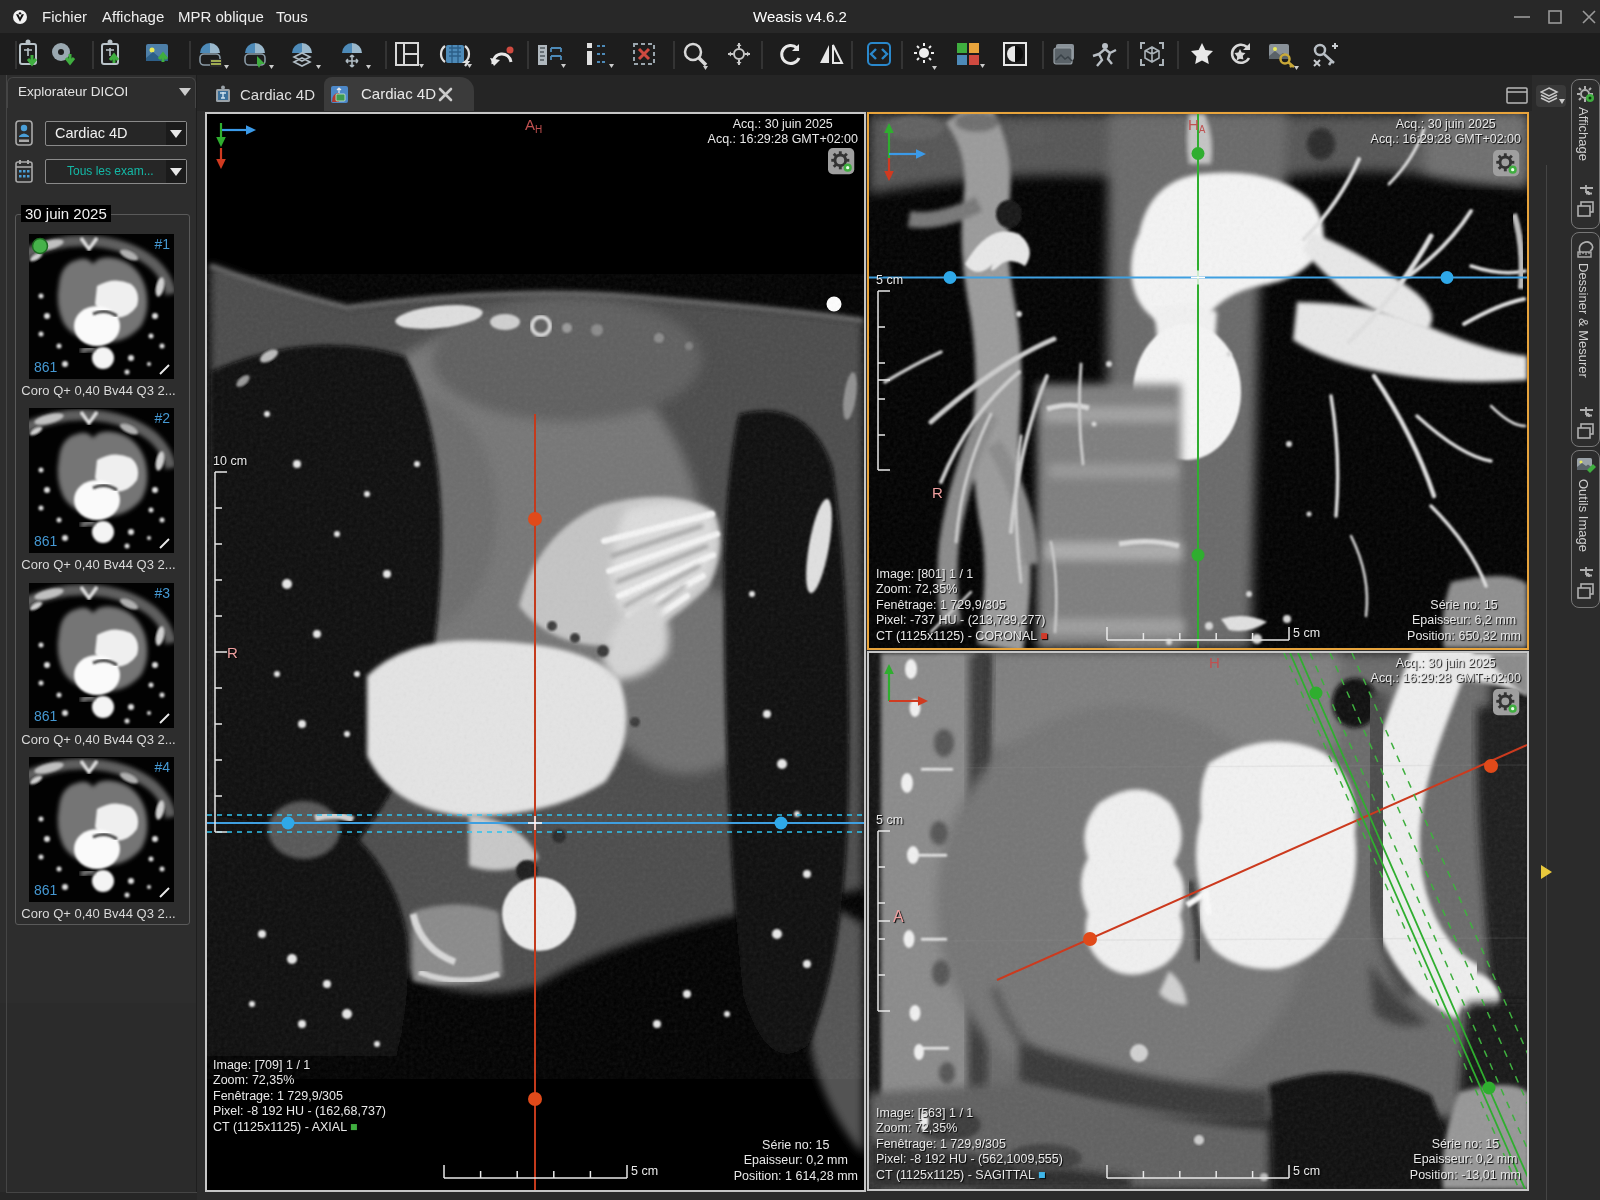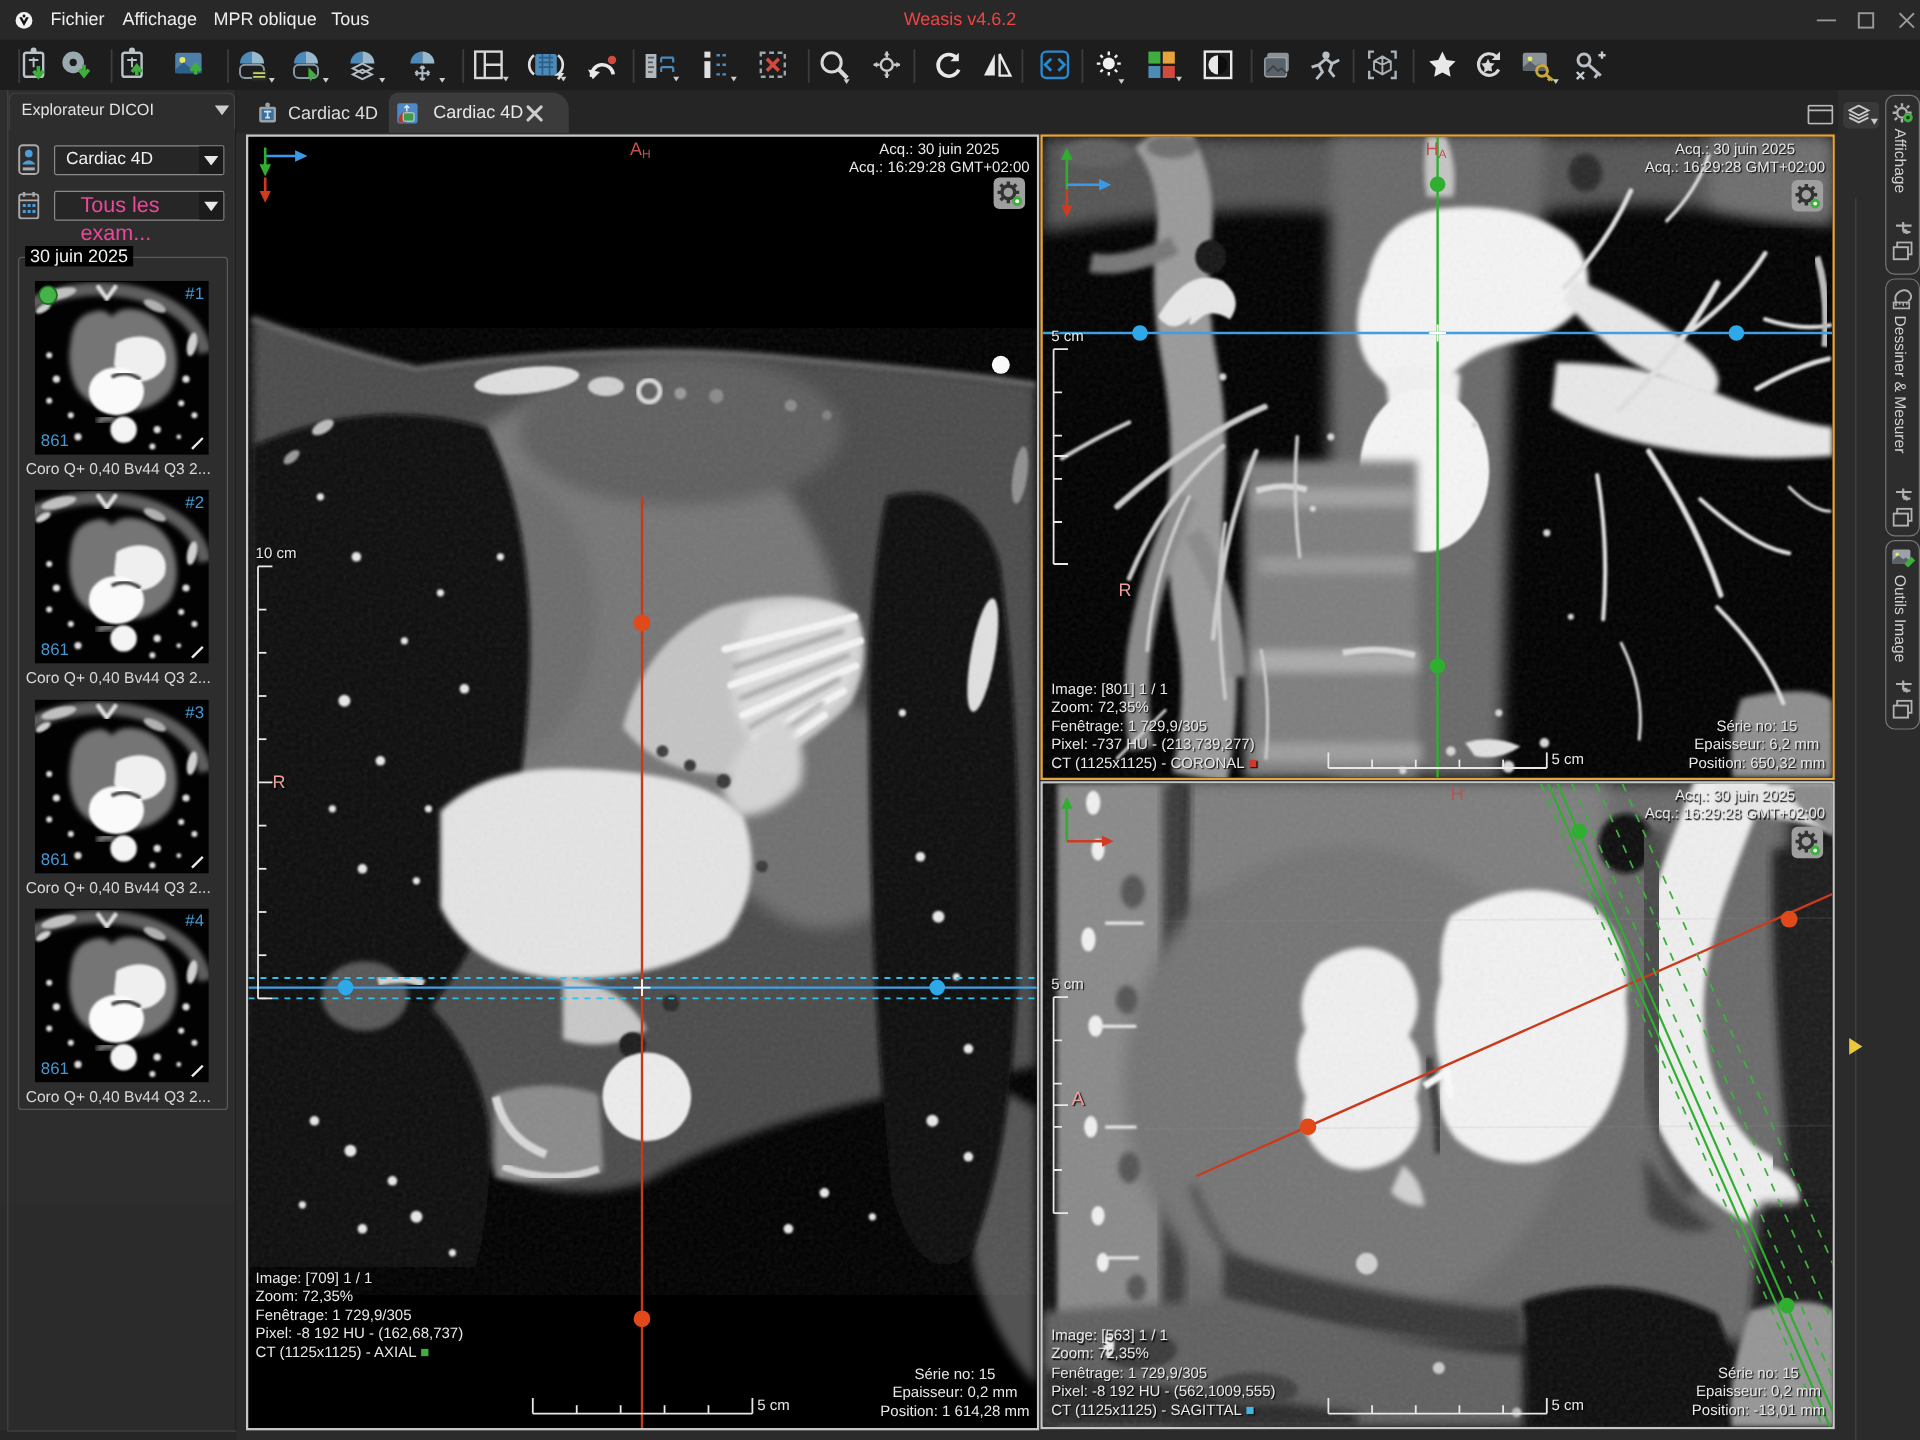--- a/index.html
+++ b/index.html
@@ -1,18 +1,18 @@
 <!DOCTYPE html>
 <html><head><meta charset="utf-8"><style>
 * { margin:0; padding:0; box-sizing:border-box; }
 html,body { width:1600px; height:1200px; background:#2b2b2b; font-family:"Liberation Sans",sans-serif; overflow:hidden; }
 .abs { position:absolute; }
 #menubar { position:absolute; left:0; top:0; width:1600px; height:33px; background:#282828; }
 #menubar .mi { position:absolute; top:0; height:33px; line-height:33px; color:#eeeeee; font-size:15px; }
-#title { position:absolute; top:0; width:300px; left:650px; height:33px; line-height:33px; color:#ef4444; font-size:15px; text-align:center; }
+#title { position:absolute; top:0; width:300px; left:650px; height:33px; line-height:33px; color:#ffffff; font-size:15px; text-align:center; }
 #toolbar { position:absolute; left:0; top:33px; width:1600px; height:42px; background:#1d1d1d; }
 #leftpanel { position:absolute; left:0; top:75px; width:197px; height:928px; background:#2d2d2d; }
 #tabbar { position:absolute; left:197px; top:75px; width:1335px; height:36px; background:#252525; }
 #viewarea { position:absolute; left:197px; top:111px; width:1335px; height:1089px; background:#2b2b2b; }
 #rightbar { position:absolute; left:1532px; top:75px; width:68px; height:1125px; background:#2b2b2b; }
 .panel { position:absolute; background:#000; }
 .ovl { position:absolute; color:#e8e8e8; font-size:12.5px; line-height:15.4px; text-shadow:1px 1px 1px #000; white-space:pre; }
 .ovr { text-align:center; }
 svg { display:block; }
 </style></head>
@@ -250,21 +250,21 @@
       <g fill="#4a9fd8">
         <rect x="4" y="11" width="2.5" height="2.5"></rect>
         <rect x="8" y="11" width="2.5" height="2.5"></rect>
         <rect x="12" y="11" width="2.5" height="2.5"></rect>
         <rect x="4" y="16" width="2.5" height="2.5"></rect>
         <rect x="8" y="16" width="2.5" height="2.5"></rect>
         <rect x="12" y="16" width="2.5" height="2.5"></rect>
       </g>
     </svg>
 <div class="abs" style="left:45px;top:84px;width:142px;height:25px;border:1px solid #8a8a8a;border-radius:2px;background:#262626">
-  <div class="abs" style="left:21px;top:0;line-height:23px;font-size:18px;color:#ec4899">Tous les exam...</div>
+  <div class="abs" style="left:21px;top:0;line-height:23px;font-size:12px;color:#14b8a6">Tous les exam...</div>
   <div class="abs" style="right:0;top:0;width:20px;height:23px;background:#1b1b1b"></div>
   <svg class="abs" style="right:4px;top:8px" width="12" height="8" viewBox="0 0 12 8">
         <path d="M0 0 L12 0 L6 8 Z" fill="#e8e8e8"></path>
       </svg>
 </div>
 <div class="abs" style="left:15px;top:139px;width:175px;height:711px;border:1px solid #5a5a5a;border-radius:3px"></div>
 <div class="abs" style="left:21px;top:130px;background:#000000;padding:0 4px;font-size:15px;color:#f0f0f0">30 juin 2025</div>
 <svg class="abs" style="left:29px;top:159px" width="145" height="145" viewBox="0 0 145 145">
 <defs>
 <g id="thumb">

